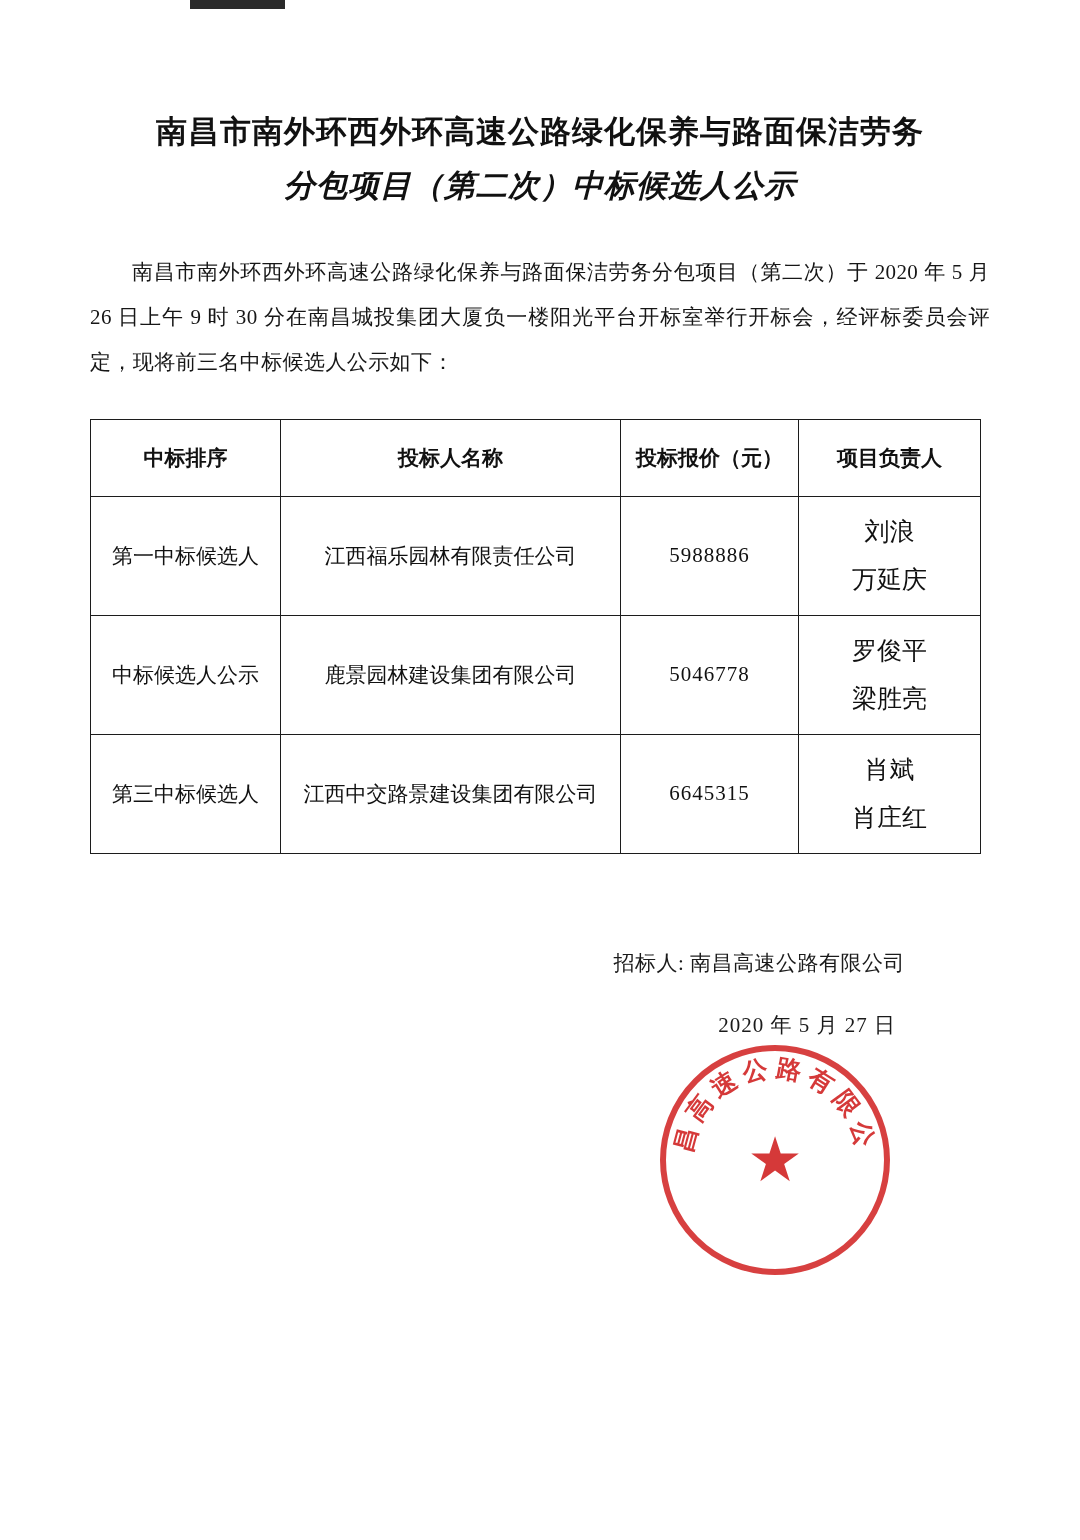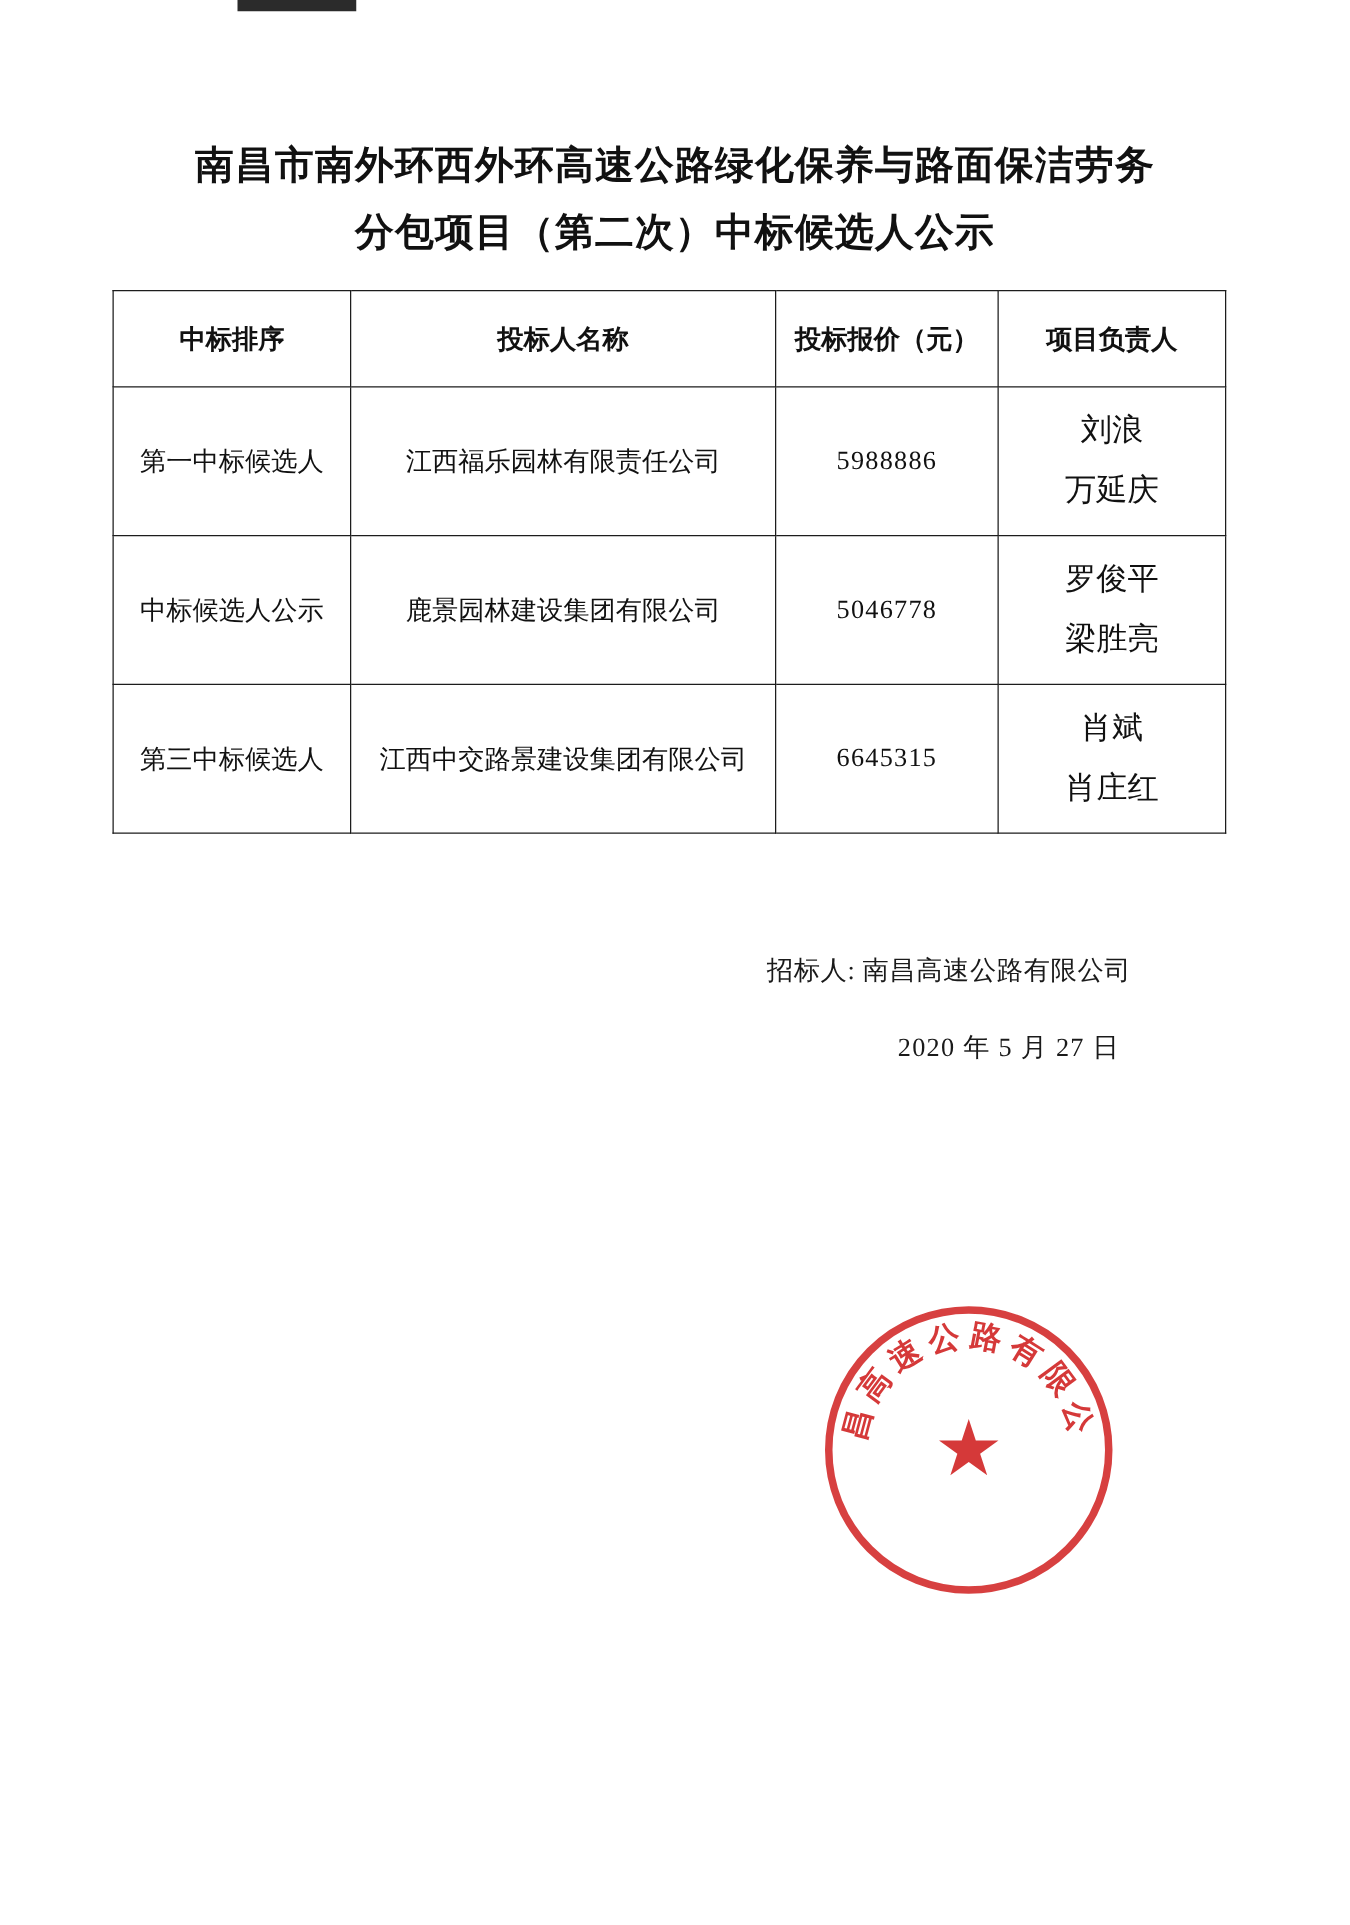--- a/index.html
+++ b/index.html
@@ -41,37 +41,38 @@
   .doc-title {
     text-align: center;
     font-size: 31px;
     font-weight: bold;
     line-height: 1.75;
     letter-spacing: 1px;
     color: #111;
   }
   .doc-title .line2 {
     display: block;
+    font-style: italic;
   }
 
   .intro {
     margin-top: 36px;
     font-size: 21px;
     line-height: 2.15;
     text-align: justify;
     color: #161616;
     letter-spacing: 0.4px;
   }
   .intro p {
     margin: 0;
     text-indent: 2em;
   }
 
   table.bid-table {
-    margin-top: 18px;
+    margin-top: 34px;
     border-collapse: collapse;
     width: 890px;
     table-layout: fixed;
   }
   table.bid-table td, table.bid-table th {
     border: 1.6px solid #1c1c1c;
     text-align: center;
     vertical-align: middle;
     font-size: 21px;
     color: #111;
@@ -177,20 +178,23 @@
 
   <div class="scan-artifact"></div>
 
   <div class="content">
 
     <div class="doc-title">
       <span>南昌市南外环西外环高速公路绿化保养与路面保洁劳务</span>
       <span class="line2">分包项目（第二次）中标候选人公示</span>
     </div>
 
+    <div class="intro">
+      <p>南昌市南外环西外环高速公路绿化保养与路面保洁劳务分包项目（第二次）于 2020 年 5 月 26 日上午 9 时 30 分在南昌城投集团大厦负一楼阳光平台开标室举行开标会，经评标委员会评定，现将前三名中标候选人公示如下：</p>
+    </div>
 
     <table class="bid-table">
       <colgroup>
         <col class="col-rank">
         <col class="col-name">
         <col class="col-price">
         <col class="col-person">
       </colgroup>
       <thead>
         <tr>

